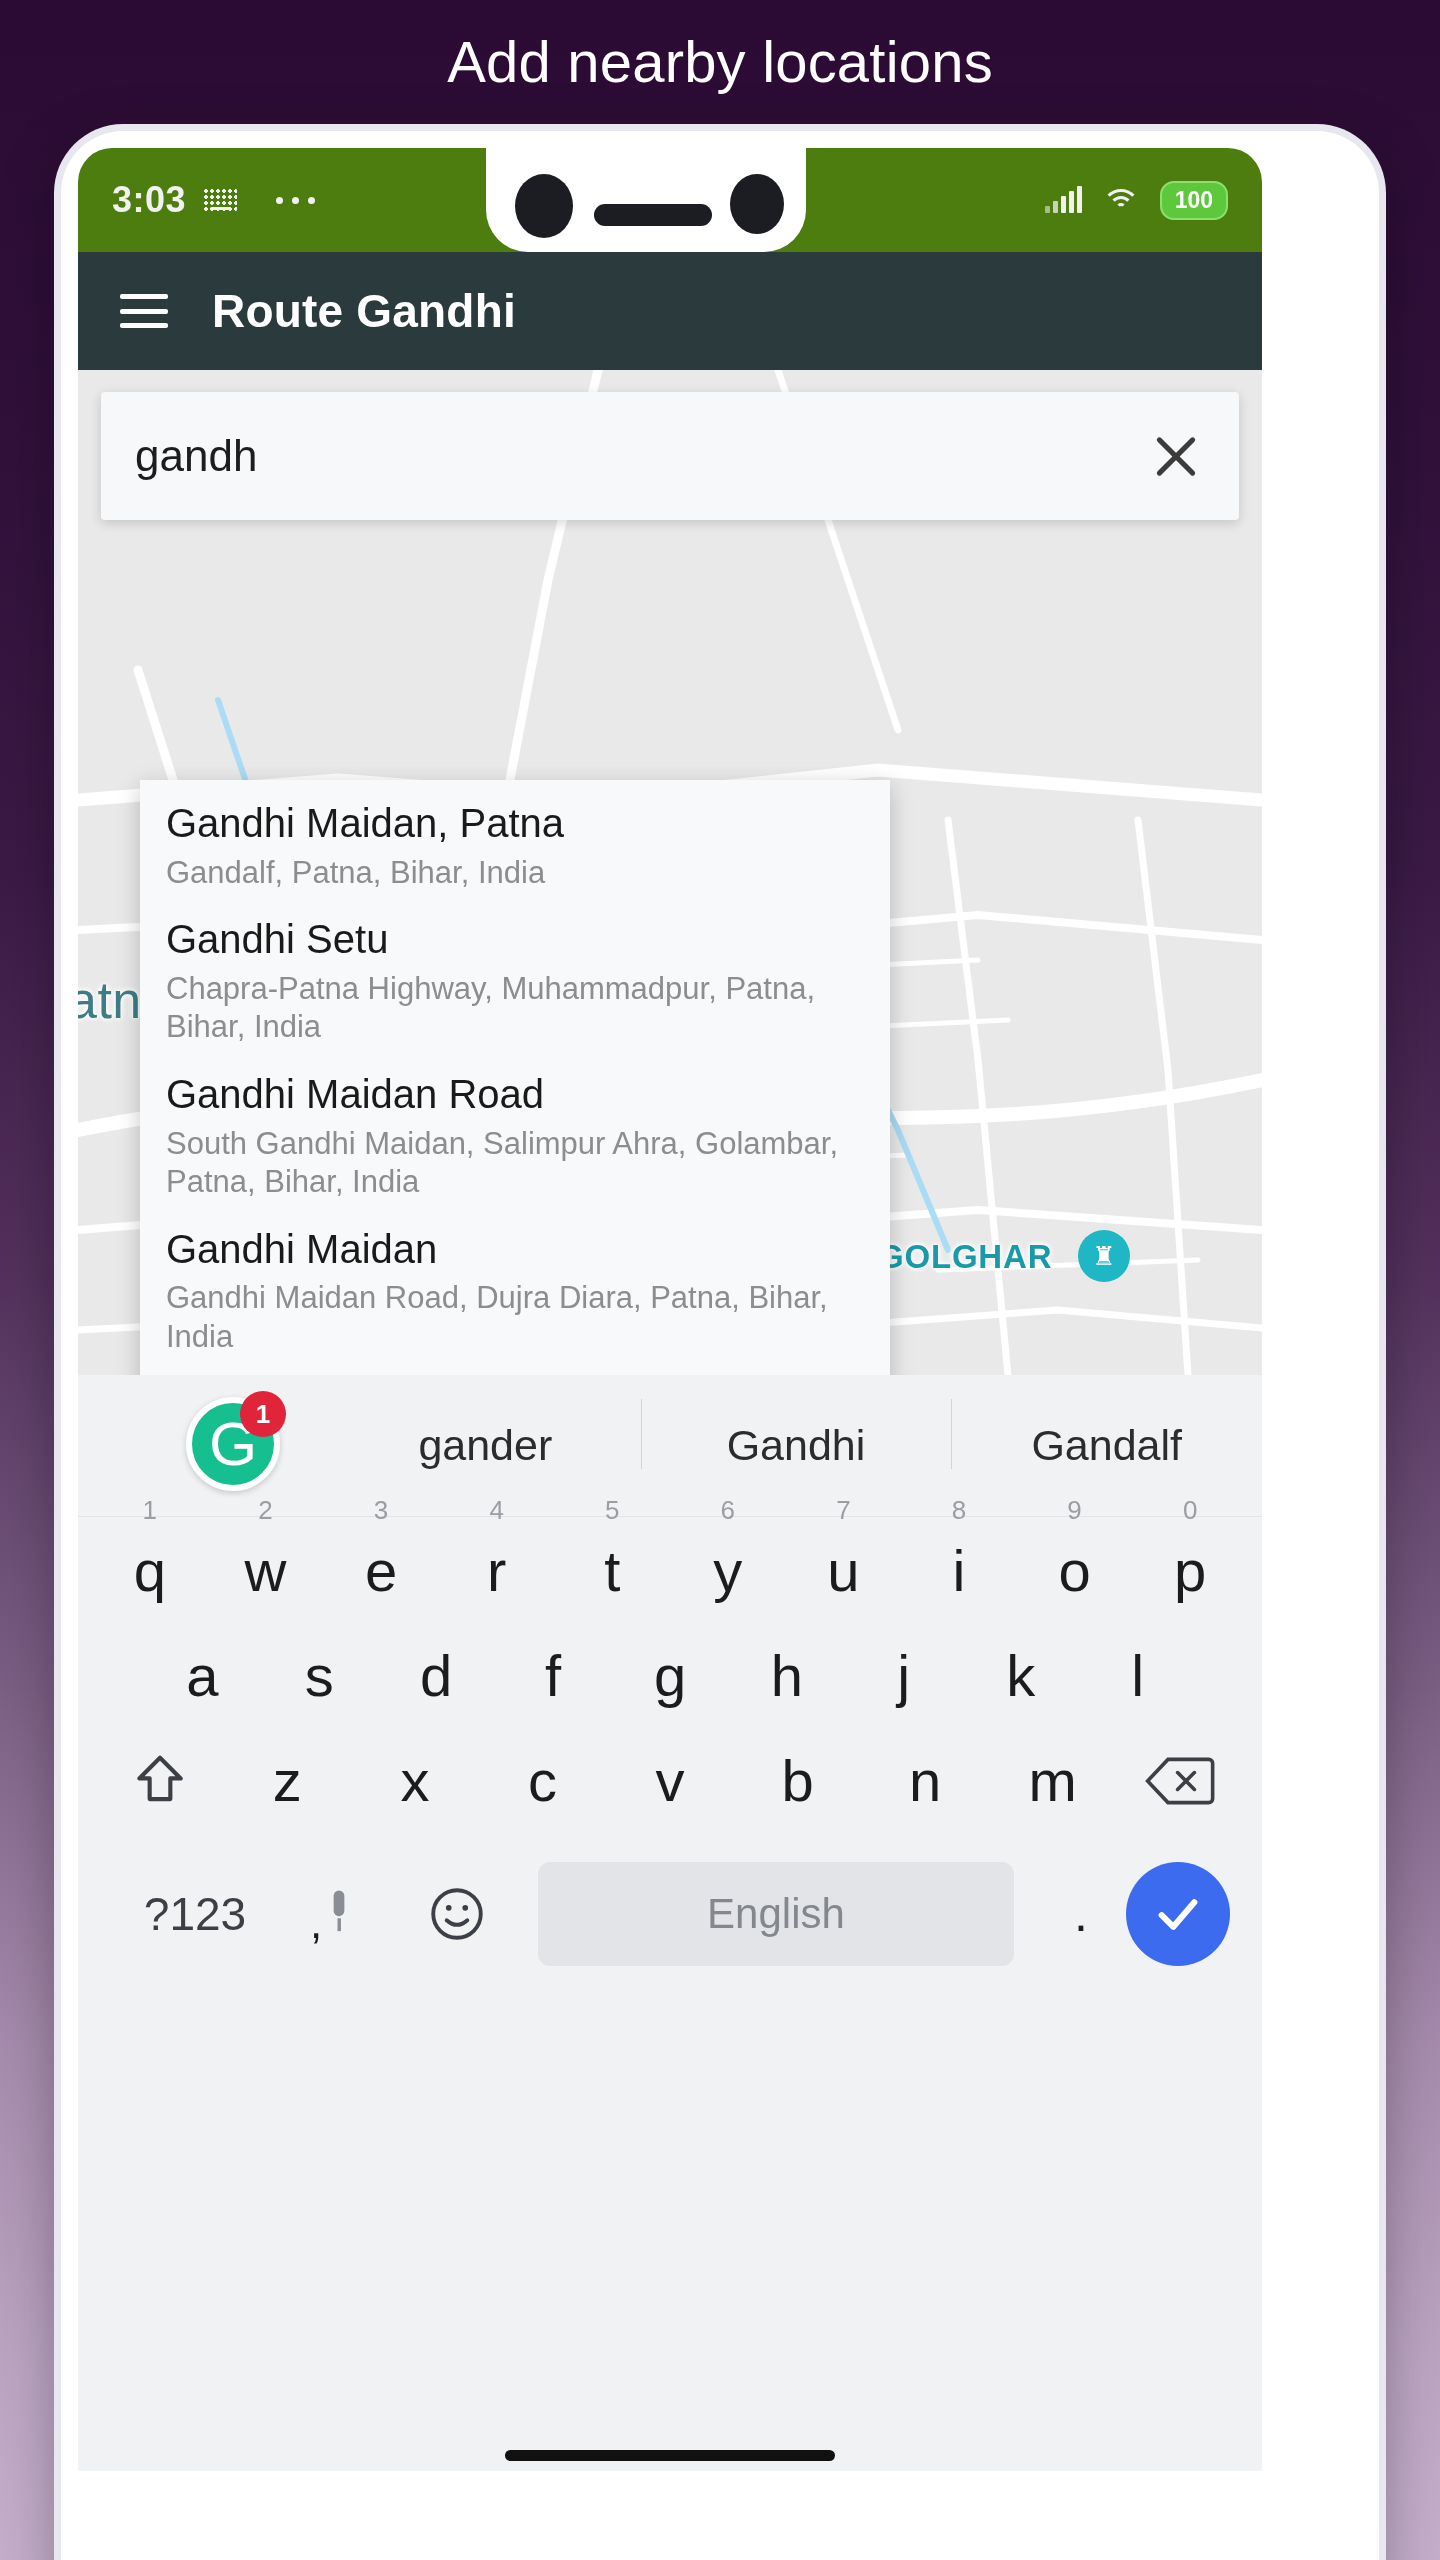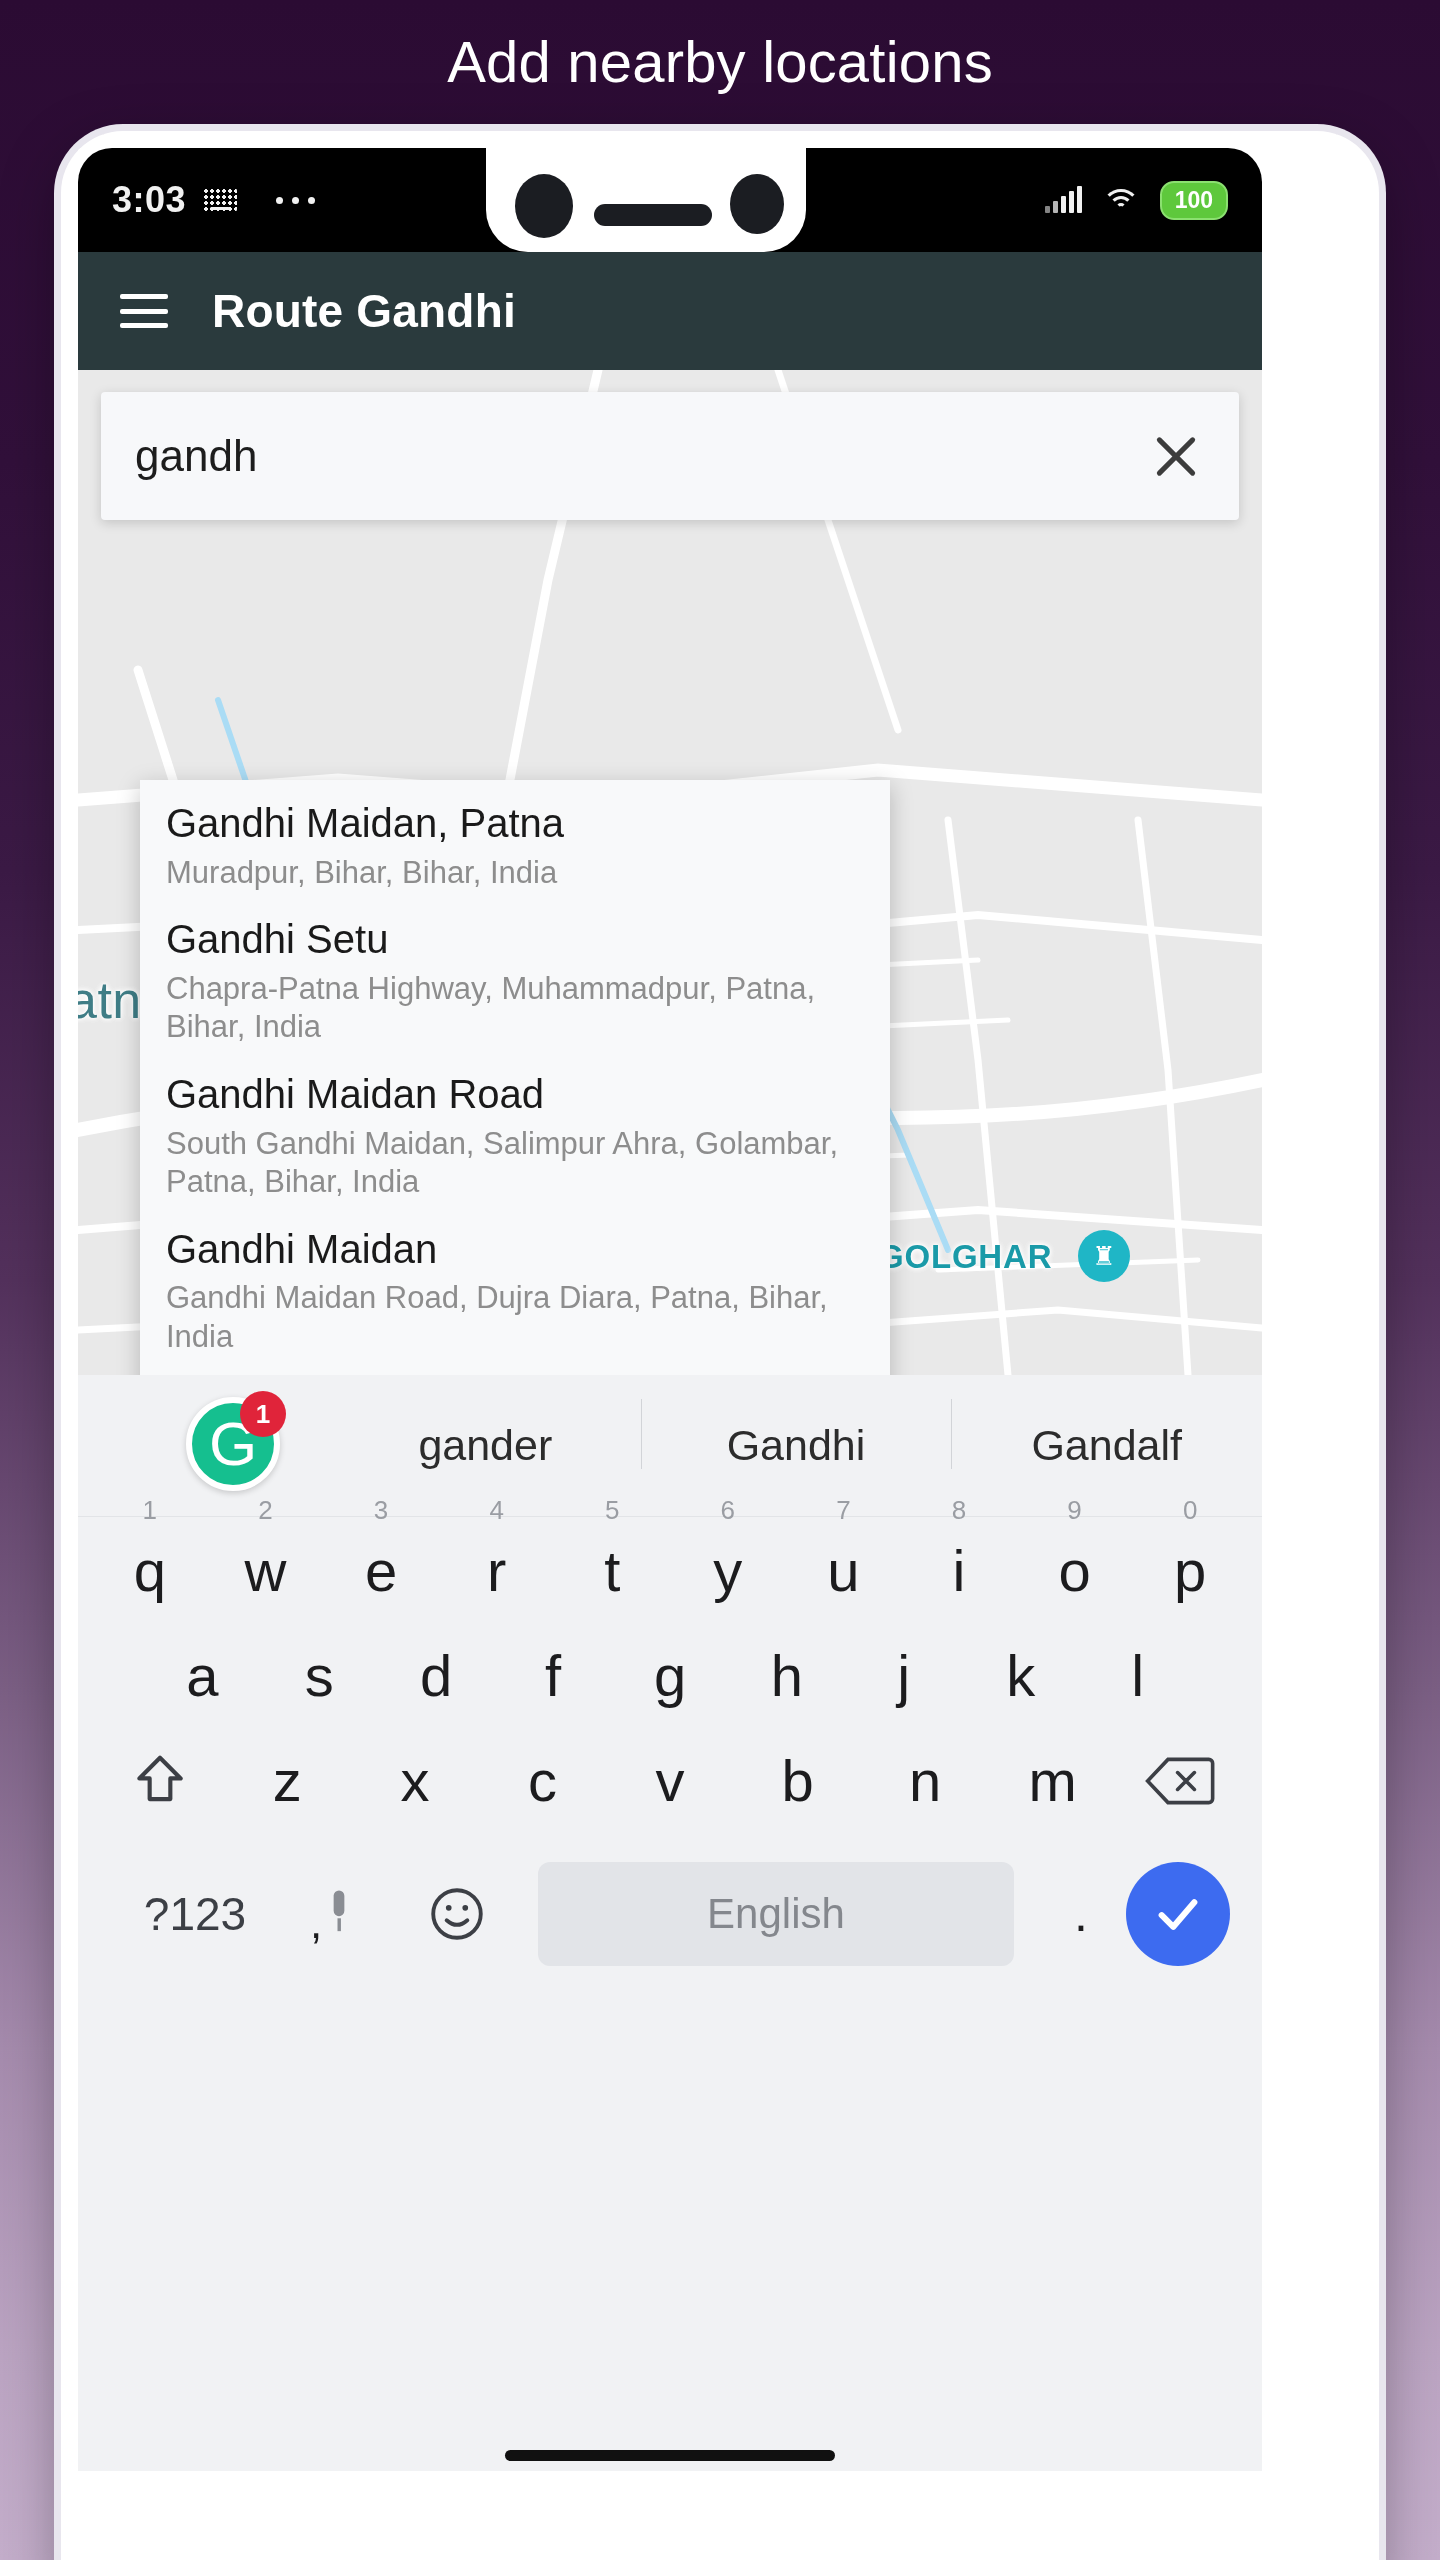--- a/index.html
+++ b/index.html
@@ -32,21 +32,21 @@
   }
   .phone-inner {
     position: absolute; left: 17px; top: 17px;
     width: 1184px; height: 2436px;
     background: #ffffff; overflow: hidden;
   }
 
   
   .statusbar {
     position: relative; height: 104px; width: 100%;
-    background: #000000;
+    background: #4d7c0f;
     border-radius: 34px 34px 0 0;
     display: flex; align-items: center;
     padding: 0 34px; color: #f1f1f1;
   }
   .sb-left { display: flex; align-items: center; gap: 17px; }
   .sb-time { font-size: 36px; font-weight: 700; letter-spacing: .5px; }
   .ico-keyboard {
     width: 34px; height: 24px; position: relative;
     background:
       radial-gradient(circle at 3px 3px, #f1f1f1 1.6px, transparent 1.8px) 0 0/6px 6px,
@@ -337,21 +337,21 @@
     <div class="pin-golghar-ico">♜</div>
 
     <div class="searchbar">
       <div class="search-text" placeholder="Search places">gandh</div>
       <div class="clear-x"></div>
     </div>
 
     <div class="suggestions">
       <div class="sugg-item">
         <div class="sugg-title">Gandhi Maidan, Patna</div>
-        <div class="sugg-sub">Muradpur, Bihar, Bihar, India</div>
+        <div class="sugg-sub">Gandalf, Patna, Bihar, India</div>
       </div>
       <div class="sugg-item">
         <div class="sugg-title">Gandhi Setu</div>
         <div class="sugg-sub">Chapra-Patna Highway, Muhammadpur, Patna, Bihar, India</div>
       </div>
       <div class="sugg-item">
         <div class="sugg-title">Gandhi Maidan Road</div>
         <div class="sugg-sub">South Gandhi Maidan, Salimpur Ahra, Golambar, Patna, Bihar, India</div>
       </div>
       <div class="sugg-item">

